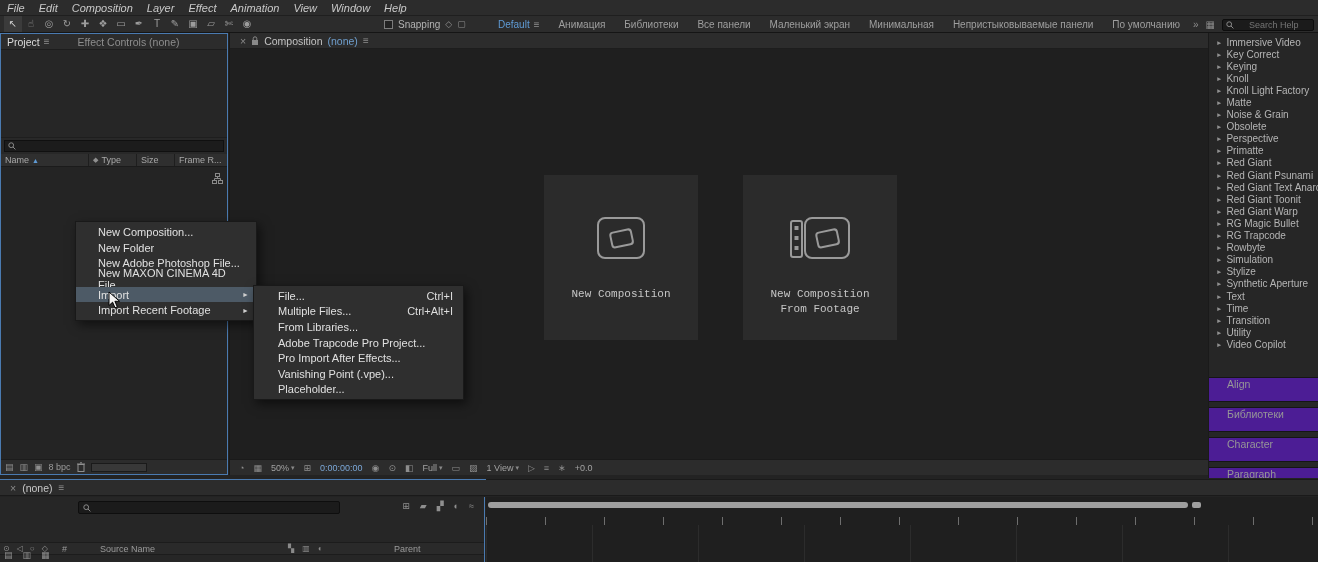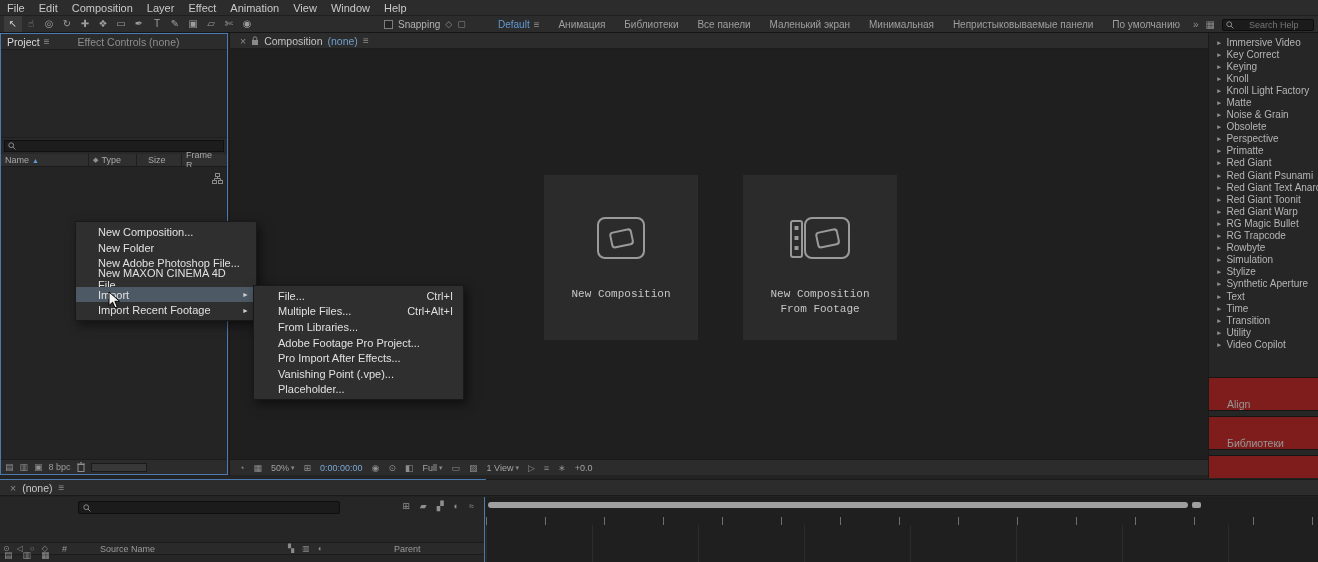--- a/index.html
+++ b/index.html
@@ -4,21 +4,21 @@
 <style>
   * { margin:0; padding:0; box-sizing:border-box; }
   html,body { background:#141414; }
   .app {
     position:relative; width:1318px; height:562px; overflow:hidden;
     background:#232323; color:#c8c8c8;
     font-family:"Liberation Sans","DejaVu Sans",sans-serif; font-size:11px;
   }
   
   .menubar { position:absolute; left:0; top:0; right:0; height:16px; background:#2c2c2c;
-    border-bottom:1px solid #1f1f1f; display:flex; align-items:center; }
+    border-bottom:1px solid #1f1f1f; display:flex; align-items:center;font-style:italic; }
   .menu-item { padding:0 7px; line-height:16px; color:#c9c9c9; cursor:default; }
   
   .toolbar { position:absolute; left:0; top:16px; right:0; height:17px; background:#2c2c2c;
     border-bottom:1px solid #151515; display:flex; align-items:center; }
   .tools { display:flex; align-items:center; padding-left:4px; }
   .tool { width:18px; text-align:center; font-size:10px; color:#9d9d9d; line-height:16px; cursor:default; }
   .tool.active { background:#3b3b3b; color:#d8d8d8; }
   .snapping { display:flex; align-items:center; gap:5px; margin-left:128px; color:#b3b3b3; font-size:10px; }
   .checkbox { width:9px; height:9px; border:1px solid #7c7c7c; background:#222; }
   .snap-opt { font-size:9px; color:#8f8f8f; }
@@ -44,21 +44,21 @@
   .pp-tab-inactive { color:#8d8d8d; margin-left:24px; }
   .hamb { color:#8d8d8d; font-size:10px; }
   .pp-preview { height:88px; background:#262626; border-bottom:1px solid #1e1e1e; }
   .pp-search-row { height:16px; display:flex; align-items:center; padding:0 3px; background:#282828; }
   .pp-search { flex:1; height:12px; background:#1c1c1c; border:1px solid #101010;
     display:flex; align-items:center; gap:4px; padding:0 3px; }
   .pp-search input { flex:1; min-width:0; background:transparent; border:none; outline:none; color:#aaa; font-size:9px; }
   .pp-cols { height:13px; background:#2f2f2f; display:flex; font-size:9px; color:#a8a8a8;
     border-bottom:1px solid #1b1b1b; }
   .pp-col { display:flex; align-items:center; gap:3px; padding:0 4px; border-right:1px solid #1e1e1e; }
-  .c-name { width:88px; } .c-type { width:48px; } .c-size { width:38px;margin-left:7px; } .c-frame { flex:1; border-right:none; }
+  .c-name { width:88px; } .c-type { width:48px; } .c-size { width:38px; } .c-frame { flex:1; border-right:none; }
   .sort-arrow { color:#5f9bd5; font-size:7px; }
   .tag-ic { color:#8f8f8f; font-size:7px; }
   .pp-list { flex:1; background:#242424; position:relative; }
   .flowchart-btn { position:absolute; right:4px; top:6px; color:#8a8a8a; }
   .pp-bottom { height:15px; background:#2c2c2c; border-top:1px solid #1c1c1c;
     display:flex; align-items:center; gap:6px; padding:0 4px; font-size:9px; color:#9c9c9c; }
   .pp-bic { font-size:9px; color:#8f8f8f; }
   .progress-box { width:56px; height:9px; background:#383838; border:1px solid #1a1a1a; }
   
   .comp-panel { position:absolute; left:229px; top:33px; width:979px; height:442px;
@@ -81,23 +81,23 @@
   .st-caret { font-size:7px; color:#8a8a8a; }
   .timecode { color:#7ba7d7; }
   
   .effects-panel { position:absolute; left:1208px; top:33px; width:110px; height:445px;
     background:#262626; border-left:1px solid #1a1a1a; overflow:hidden; }
   .fx-list { position:absolute; left:0; top:3px; right:0; }
   .fx-row { height:12.1px; display:flex; align-items:center; gap:4px; padding-left:7px;
     font-size:10px; color:#b5b5b5; white-space:nowrap; overflow:hidden; }
   .fx-arrow { font-size:6.5px; color:#909090; flex:none; }
   .side-panels { position:absolute; left:0; top:344px; right:0; }
-  .sp-header { height:34px; margin-bottom:5px; background:#7f1d1d; border-top:1px solid #151515;
+  .sp-header { height:25px; margin-bottom:5px; background:#4c1d95; border-top:1px solid #151515;
     border-bottom:1px solid #151515; color:#979797; font-size:10.5px;
-    display:flex; align-items:flex-end; padding-left:18px; cursor:default; }
+    display:flex; align-items:flex-start; padding-left:18px; cursor:default; }
   
   .timeline { position:absolute; left:0; top:479px; width:1318px; height:83px; background:#232323;
     border-top:1px solid #1a1a1a; }
   .timeline::before { content:""; position:absolute; left:0; top:-1px; width:486px; height:1px; background:#4a7ab0; z-index:5; }
   .tl-tabrow { height:16px; background:#2c2c2c; border-bottom:1px solid #1a1a1a;
     display:flex; align-items:center; gap:6px; padding-left:10px; font-size:10.5px; }
   .tl-left { position:absolute; left:0; top:17px; bottom:0; width:485px;
     border-right:1px solid #4a7ab0; background:#262626; }
   .tl-search { position:absolute; left:78px; top:4px; width:262px; height:13px; background:#1b1b1b;
     border:1px solid #0e0e0e; border-radius:2px; display:flex; align-items:center; gap:4px; padding:0 4px; }
@@ -617,21 +617,21 @@
         <span>Multiple Files...</span>
         <span class="sm-shortcut">Ctrl+Alt+I</span>
       </div>
 
       <div class="sm-item">
         <span>From Libraries...</span>
         <span class="sm-shortcut"></span>
       </div>
 
       <div class="sm-item">
-        <span>Adobe Footage Pro Project...</span>
+        <span>Adobe Trapcode Pro Project...</span>
         <span class="sm-shortcut"></span>
       </div>
 
       <div class="sm-item">
         <span>Pro Import After Effects...</span>
         <span class="sm-shortcut"></span>
       </div>
 
       <div class="sm-item">
         <span>Vanishing Point (.vpe)...</span>

